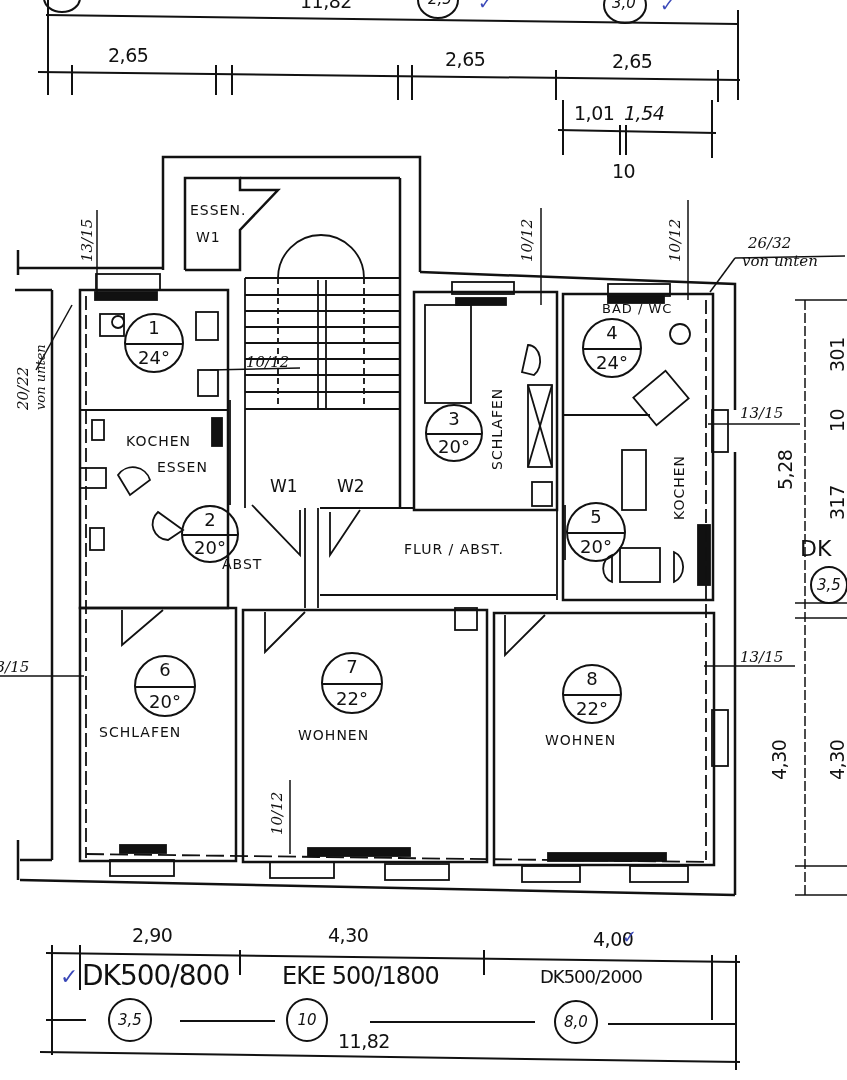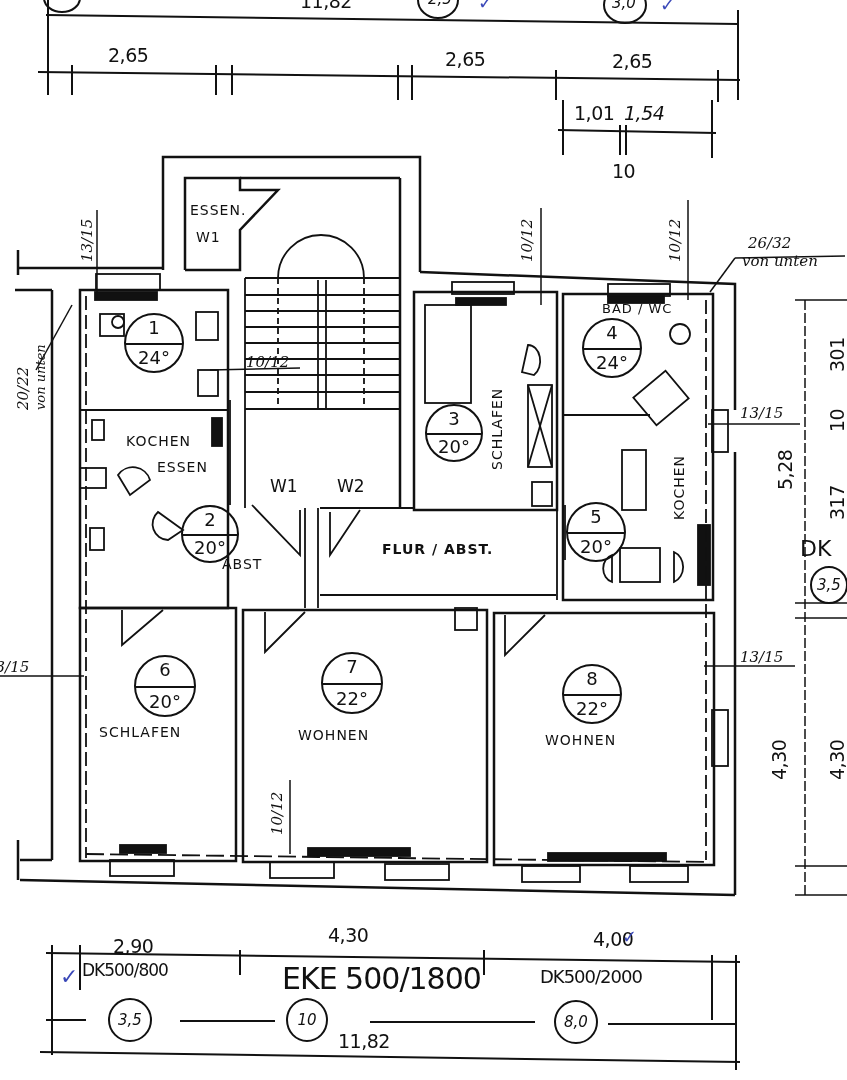--- a/index.html
+++ b/index.html
@@ -205,21 +205,21 @@
 <div class="lbl dim" style="left:445px;top:50px;">2,65</div>
 <div class="lbl dim" style="left:612px;top:52px;">2,65</div>
 <div class="lbl dim" style="left:574px;top:104px;">1,01</div>
 <div class="lbl dim" style="left:624px;top:104px;font-style:italic;">1,54</div>
 <div class="lbl dim" style="left:612px;top:162px;">10</div>
 
 <div class="lbl room" style="left:190px;top:203px;">ESSEN.</div>
 <div class="lbl room" style="left:196px;top:230px;">W1</div>
 <div class="lbl" style="left:270px;top:478px;font-size:17px;">W1</div>
 <div class="lbl" style="left:337px;top:478px;font-size:17px;">W2</div>
-<div class="lbl room" style="left:382px;top:542px;font-weight:bold;">FLUR / ABST.</div>
+<div class="lbl room" style="left:404px;top:542px;">FLUR / ABST.</div>
 
 <div class="tag" style="left:124px;top:313px;width:60px;height:60px;">
   <span class="num">1</span>
   <span class="bar"></span>
   <span class="temp">24°</span>
 </div>
 
 <div class="lbl room" style="left:126px;top:434px;">KOCHEN</div>
 <div class="lbl room" style="left:157px;top:460px;">ESSEN</div>
 <div class="tag" style="left:181px;top:505px;width:58px;height:58px;">
@@ -286,24 +286,24 @@
 
 <div class="lbl dim vert" style="left:776px;top:490px;">5,28</div>
 <div class="lbl dim vert" style="left:828px;top:372px;">301</div>
 <div class="lbl dim vert" style="left:828px;top:432px;">10</div>
 <div class="lbl dim vert" style="left:828px;top:520px;">317</div>
 <div class="lbl" style="left:800px;top:538px;font-size:22px;">DK</div>
 <div class="circ" style="left:810px;top:566px;width:38px;height:38px;">3,5</div>
 <div class="lbl dim vert" style="left:770px;top:780px;">4,30</div>
 <div class="lbl dim vert" style="left:828px;top:780px;">4,30</div>
 
-<div class="lbl dim" style="left:113px;top:926px;margin-top:11px;">2,90</div>
+<div class="lbl dim" style="left:132px;top:926px;">2,90</div>
 <div class="lbl dim" style="left:328px;top:926px;">4,30</div>
 <div class="lbl dim" style="left:566px;top:930px;margin-left:27px;">4,00</div>
 <div class="lbl blue" style="left:622px;top:928px;font-size:18px;">✓</div>
 <div class="lbl blue" style="left:60px;top:966px;font-size:22px;">✓</div>
-<div class="lbl" style="left:82px;top:962px;font-size:17px;letter-spacing:-1px;">DK500/800</div>
-<div class="lbl" style="left:282px;top:964px;font-size:30px;letter-spacing:-1px;">EKE 500/1800</div>
+<div class="lbl" style="left:82px;top:962px;font-size:28px;letter-spacing:-1px;">DK500/800</div>
+<div class="lbl" style="left:282px;top:964px;font-size:24px;letter-spacing:-1px;">EKE 500/1800</div>
 <div class="lbl" style="left:540px;top:968px;font-size:18px;letter-spacing:-1px;">DK500/2000</div>
 <div class="circ" style="left:108px;top:998px;width:44px;height:44px;line-height:40px;">3,5</div>
 <div class="circ" style="left:286px;top:998px;width:42px;height:44px;line-height:40px;">10</div>
 <div class="circ" style="left:554px;top:1000px;width:44px;height:44px;line-height:40px;">8,0</div>
 <div class="lbl dim" style="left:338px;top:1032px;">11,82</div>
 
 </body></html>

